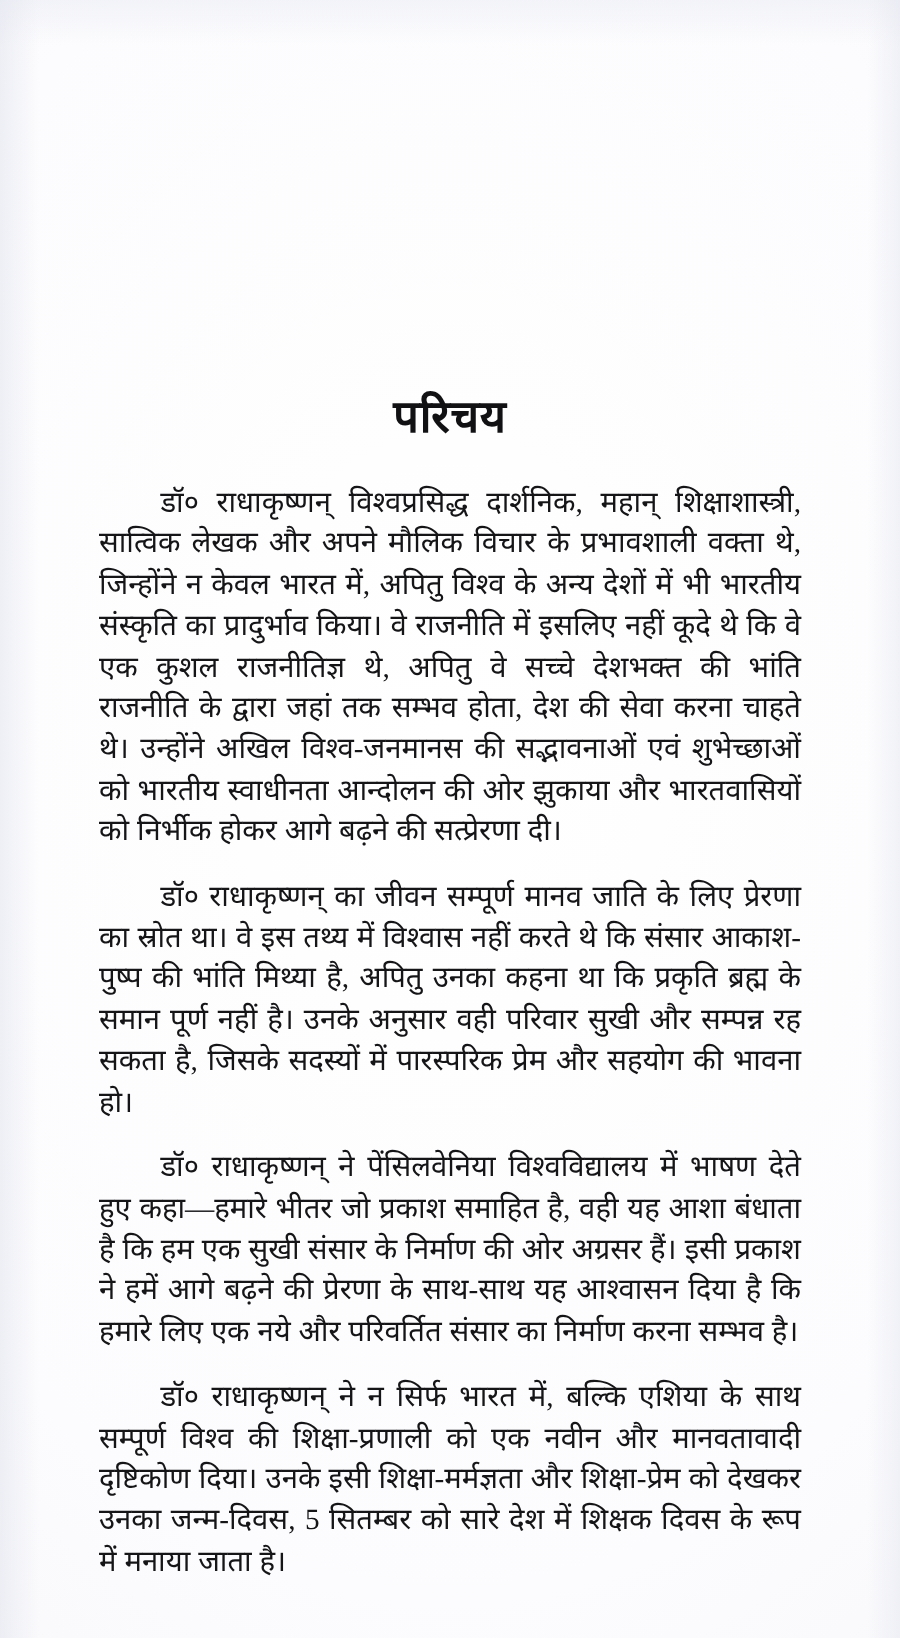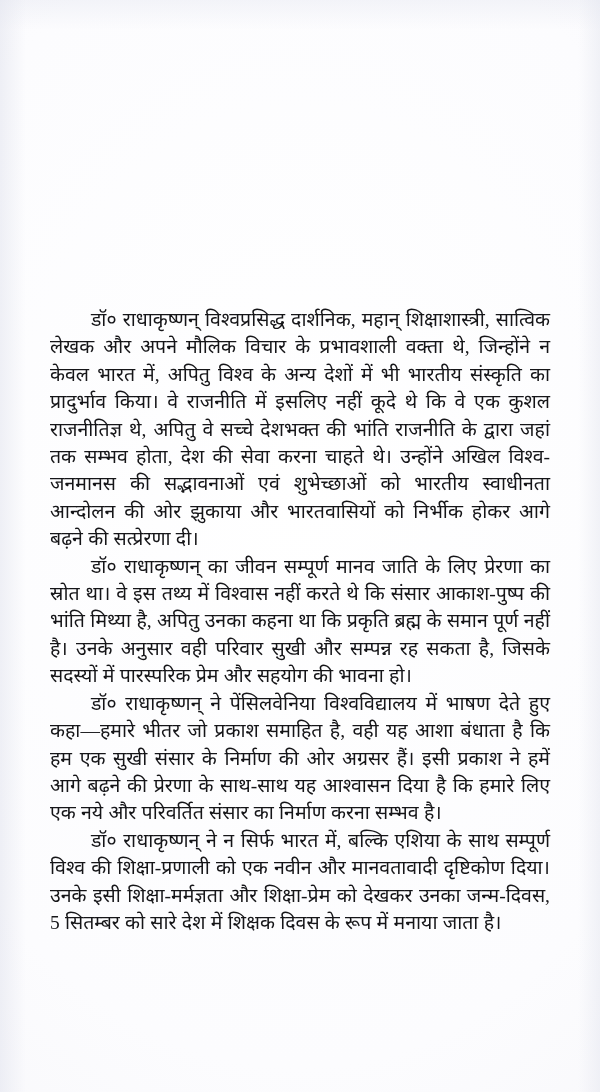--- a/index.html
+++ b/index.html
@@ -59,21 +59,21 @@
   }
 
   .body-copy {
     position: absolute;
     top: 306px;
     left: 0;
     width: 500px;
   }
 
   p.para {
-    margin: 0;
+    margin: 16px;
     padding: 0;
     text-align: justify;
     text-align-last: left;
     text-justify: inter-word;
     font-size: 19.5px;
     line-height: 27.4px;
     color: #151518;
     text-indent: 2.1em;
     word-spacing: 0.02em;
   }
@@ -86,20 +86,21 @@
   .text-block {
     text-rendering: optimizeLegibility;
   }
 </style>
 </head>
 <body>
 
 <div class="page">
   <div class="text-block">
 
+    <h1 class="chapter-title">परिचय</h1>
 
     <div class="body-copy">
       <p class="para">डॉ० राधाकृष्णन् विश्वप्रसिद्ध दार्शनिक, महान् शिक्षाशास्त्री, सात्विक लेखक और अपने मौलिक विचार के प्रभावशाली वक्ता थे, जिन्होंने न केवल भारत में, अपितु विश्व के अन्य देशों में भी भारतीय संस्कृति का प्रादुर्भाव किया। वे राजनीति में इसलिए नहीं कूदे थे कि वे एक कुशल राजनीतिज्ञ थे, अपितु वे सच्चे देशभक्त की भांति राजनीति के द्वारा जहां तक सम्भव होता, देश की सेवा करना चाहते थे। उन्होंने अखिल विश्व-जनमानस की सद्भावनाओं एवं शुभेच्छाओं को भारतीय स्वाधीनता आन्दोलन की ओर झुकाया और भारतवासियों को निर्भीक होकर आगे बढ़ने की सत्प्रेरणा दी।</p>
       <p class="para">डॉ० राधाकृष्णन् का जीवन सम्पूर्ण मानव जाति के लिए प्रेरणा का स्रोत था। वे इस तथ्य में विश्वास नहीं करते थे कि संसार आकाश-पुष्प की भांति मिथ्या है, अपितु उनका कहना था कि प्रकृति ब्रह्म के समान पूर्ण नहीं है। उनके अनुसार वही परिवार सुखी और सम्पन्न रह सकता है, जिसके सदस्यों में पारस्परिक प्रेम और सहयोग की भावना हो।</p>
       <p class="para">डॉ० राधाकृष्णन् ने पेंसिलवेनिया विश्वविद्यालय में भाषण देते हुए कहा—हमारे भीतर जो प्रकाश समाहित है, वही यह आशा बंधाता है कि हम एक सुखी संसार के निर्माण की ओर अग्रसर हैं। इसी प्रकाश ने हमें आगे बढ़ने की प्रेरणा के साथ-साथ यह आश्वासन दिया है कि हमारे लिए एक नये और परिवर्तित संसार का निर्माण करना सम्भव है।</p>
       <p class="para">डॉ० राधाकृष्णन् ने न सिर्फ भारत में, बल्कि एशिया के साथ सम्पूर्ण विश्व की शिक्षा-प्रणाली को एक नवीन और मानवतावादी दृष्टिकोण दिया। उनके इसी शिक्षा-मर्मज्ञता और शिक्षा-प्रेम को देखकर उनका जन्म-दिवस, 5 सितम्बर को सारे देश में शिक्षक दिवस के रूप में मनाया जाता है।</p>
     </div>
 
   </div>
 </div>

